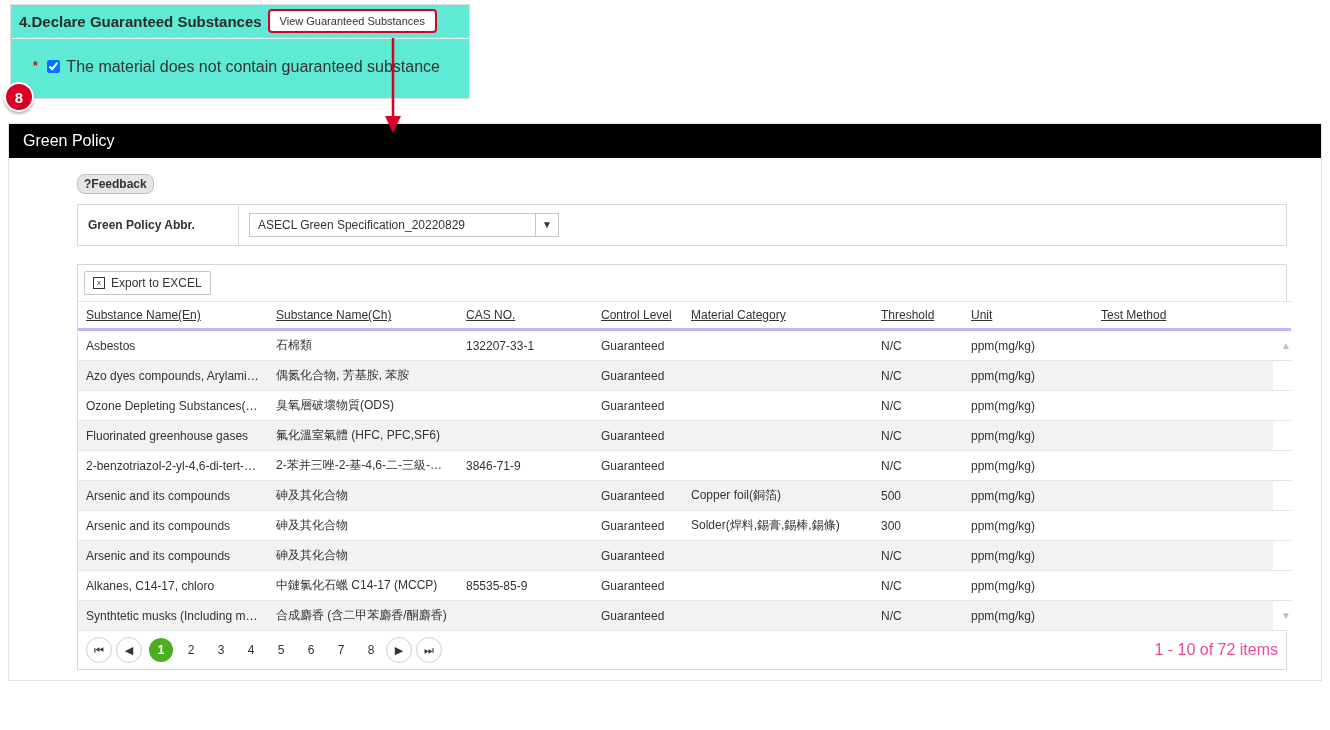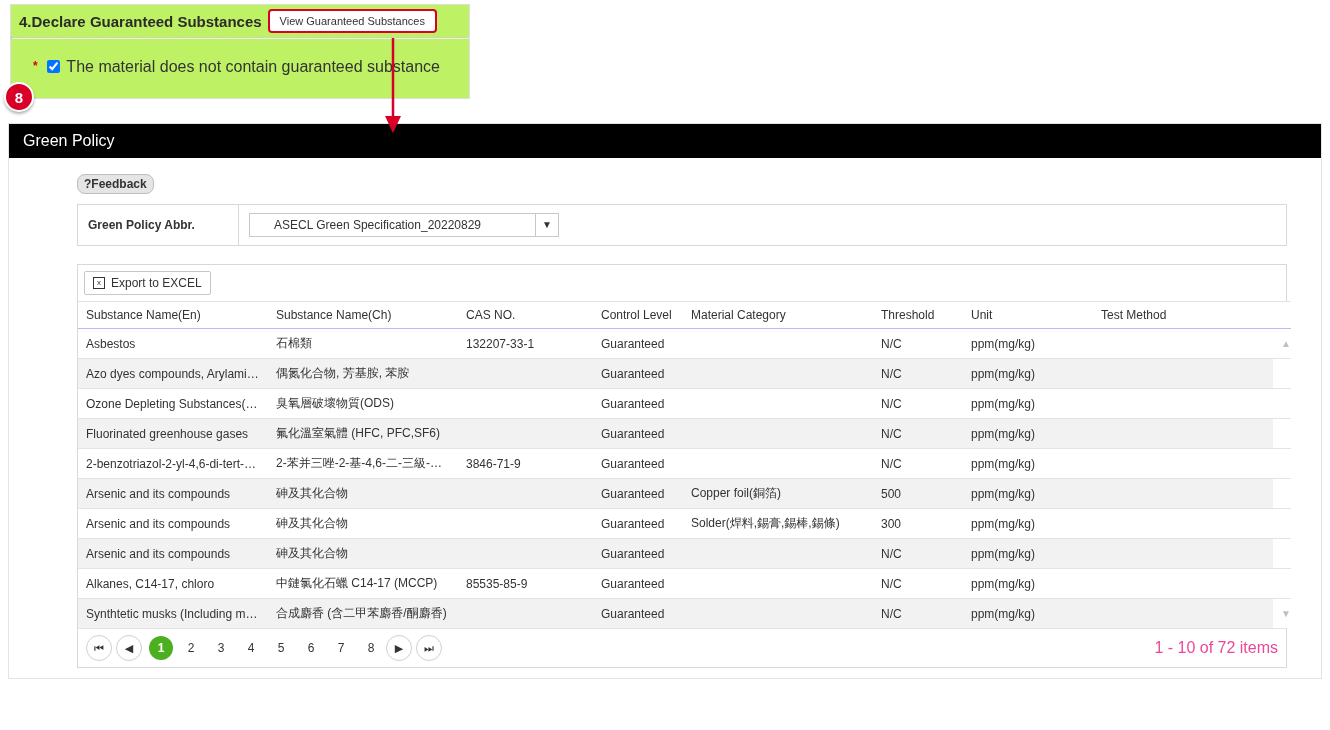--- a/index.html
+++ b/index.html
@@ -15,21 +15,21 @@
     min-height: 730px;
     position: relative;
     padding: 0 8px 8px 8px;
     box-sizing: border-box;
   }
 
   
   .section-card {
     width: 460px;
     border: 1px solid #ddd;
-    background: #bef264;
+    background: #5eead4;
     margin-top: 4px;
     margin-left: 2px;
     box-sizing: border-box;
   }
   .section-header {
     display: flex;
     align-items: center;
     padding: 4px 8px;
   }
   .section-title {
@@ -132,21 +132,21 @@
     width: 140px;
     font-weight: 700;
   }
   .dropdown {
     display: inline-flex;
     align-items: center;
     border: 1px solid #c7c7c7;
     background: #fff;
     width: 310px;
     height: 24px;
-    padding: 0 0 0 24px;
+    padding: 0 0 0 8px;
     box-sizing: border-box;
     position: relative;
     cursor: pointer;
   }
   .dropdown .dropdown-text {
     flex: 1;
     font-size: 12px;
     color: #333;
     overflow: hidden;
     white-space: nowrap;
@@ -202,21 +202,22 @@
     padding: 6px 8px;
     font-size: 12px;
     overflow: hidden;
     white-space: nowrap;
     text-overflow: ellipsis;
   }
   table.grid th {
     font-weight: 400;
     color: #333;
     background: #fff;
-    border-bottom: 1px solid #c4b5fd;
+    border-bottom: 3px solid #c4b5fd;
+    text-decoration: underline;
   }
   table.grid tbody tr:nth-child(even) td {
     background: #f2f2f2;
   }
   table.grid tbody tr:nth-child(odd) td {
     background: #fff;
   }
   .col-sort {
     width: 18px;
     background: #fff !important;

